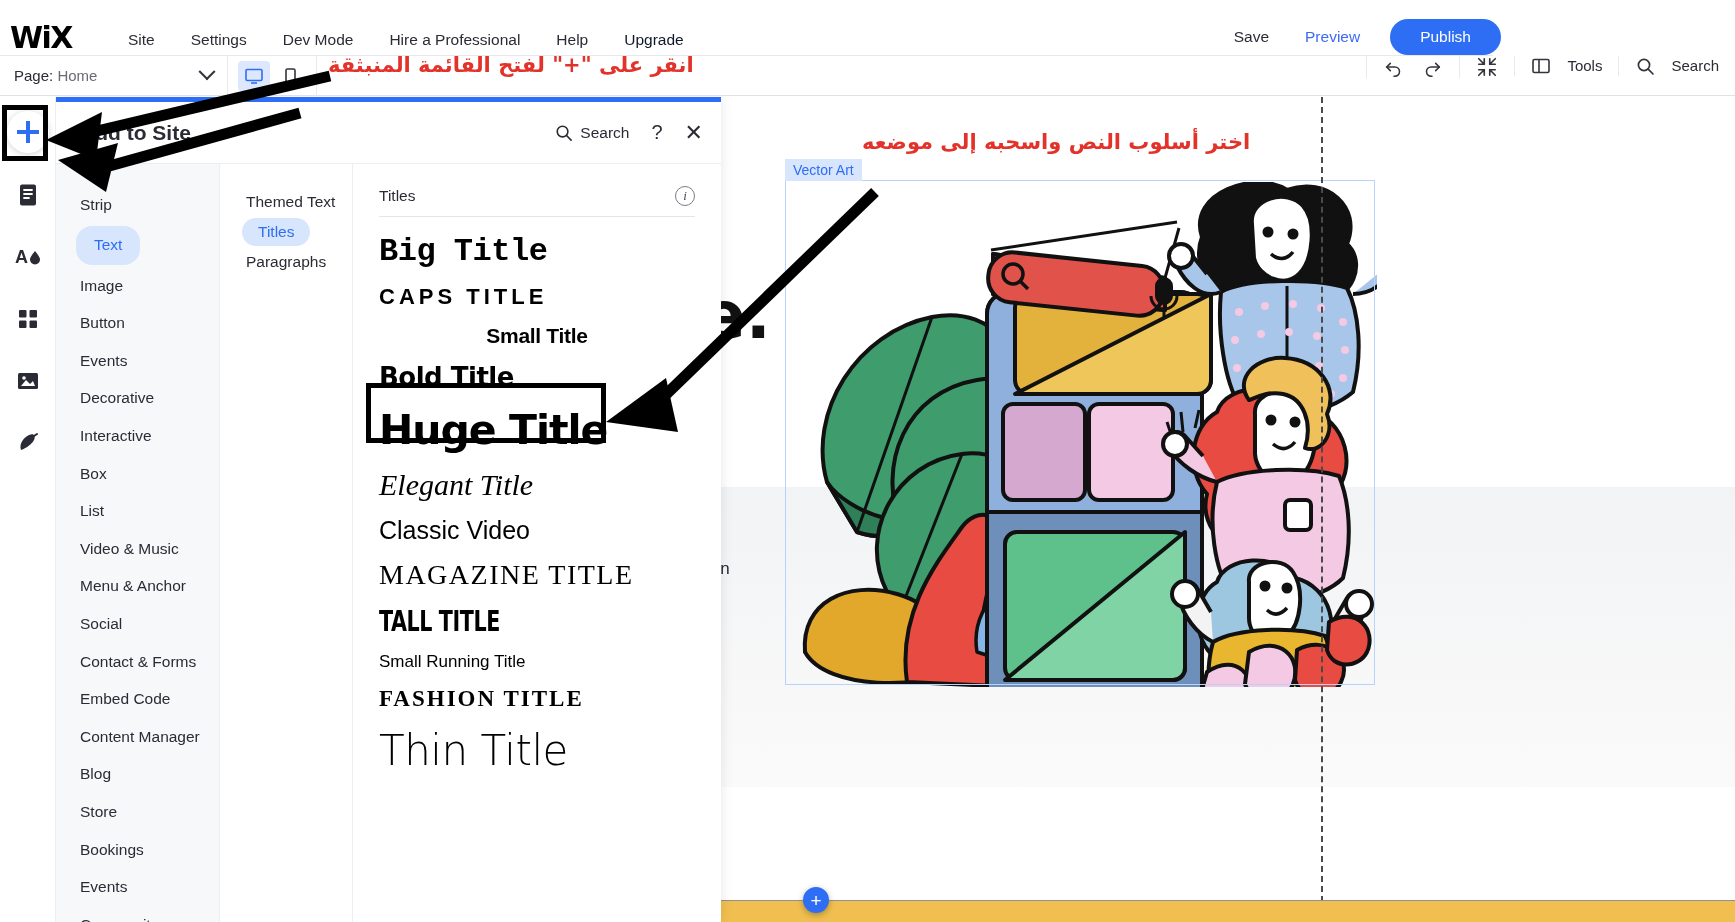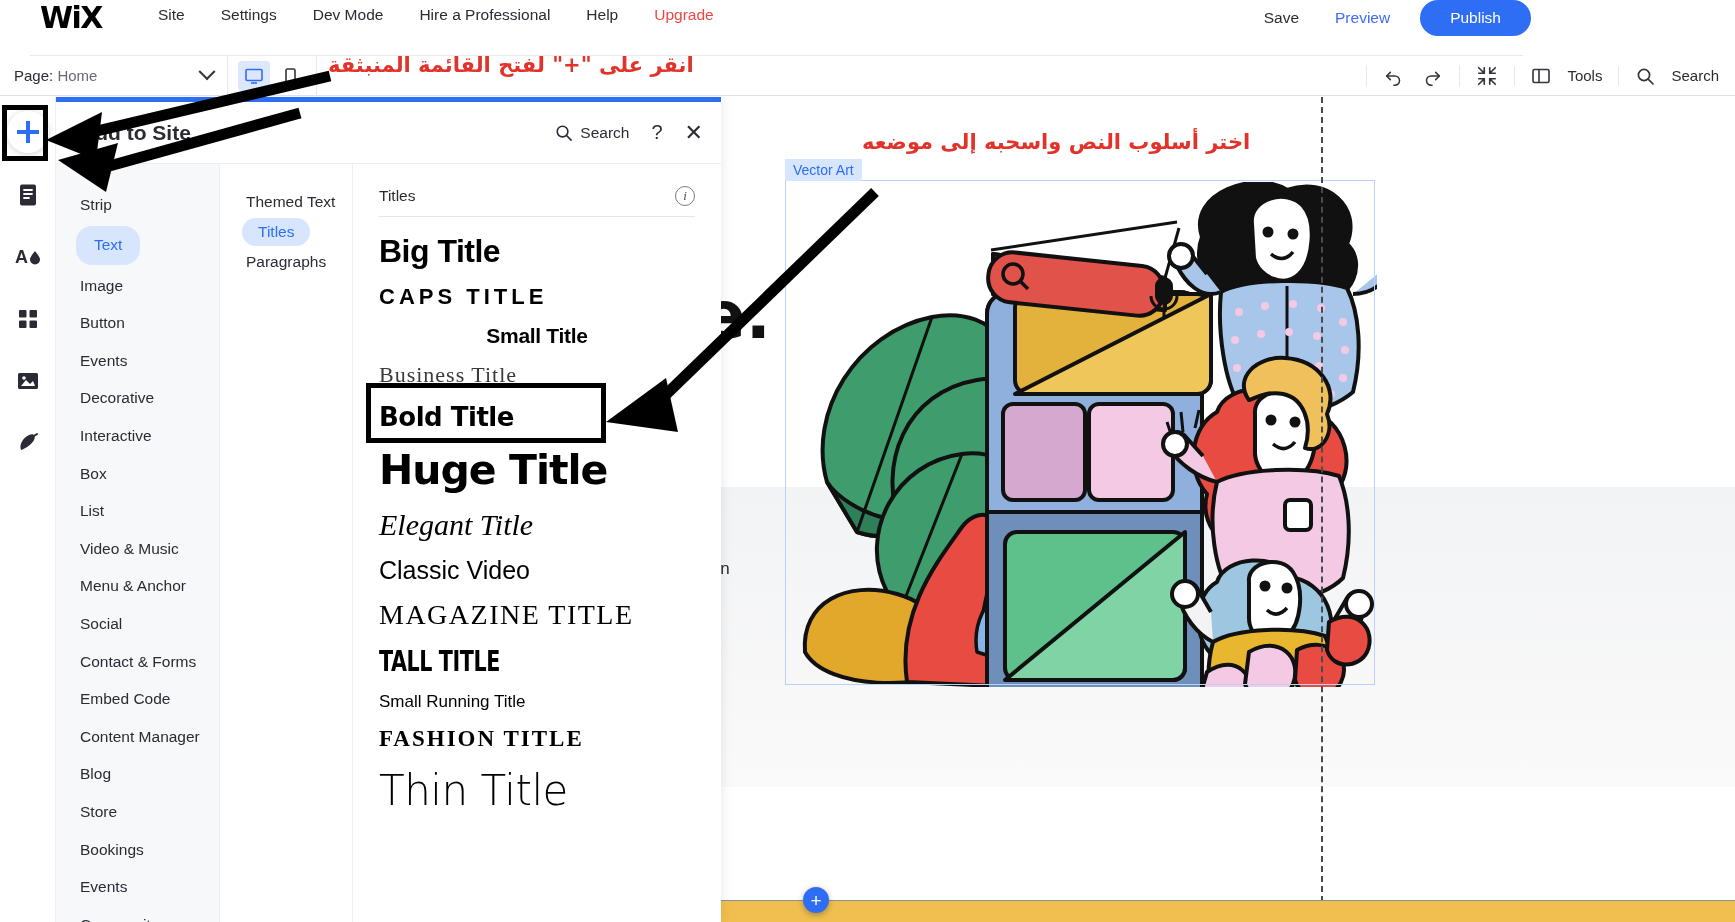--- a/index.html
+++ b/index.html
@@ -7,36 +7,35 @@
     width: 1735px; height: 922px;
     overflow: hidden;
     font-family: "Liberation Sans", sans-serif;
     background: #ffffff;
   }
   #app { position: relative; width: 1735px; height: 922px; background: #fff; }
 
   
   .topbar {
     position: absolute; left: 0; top: 0; width: 1493px; height: 56px;
-    background: #fff; display: flex; align-items: flex-start;
+    background: #fff; display: flex; align-items: flex-end;
     border-bottom: 1px solid #e8e9ed;
     z-index: 40;
-    margin-left: 30px;
   }
   .wix-logo {
     font-family: "DejaVu Sans", sans-serif;
     font-weight: 800; font-size: 30px; letter-spacing: -1.5px;
     color: #000; margin-left: 10px; margin-right: 38px;
   }
   .topmenu { display: flex; align-items: center; gap: 0px; }
   .topmenu-item {
     font-size: 15.5px; color: #2b2b35; padding: 6px 18px; cursor: pointer;
     white-space: nowrap;
   }
-  .topmenu-item.upgrade { color: #ef4444; }
+  .topmenu-item.upgrade { color: #0f172a; }
   .topbar-right {
     margin-left: auto; display: flex; align-items: center; gap: 0px;
     padding-right: 14px;
   }
   .topbar-right .link {
     font-size: 15.5px; color: #2b2b35; padding: 6px 18px; cursor: pointer;
   }
   .topbar-right .link.preview { color: #3d6bf5; }
   .publish-btn {
     background: #2d6ef5; color: #fff; border: none; border-radius: 20px;
@@ -60,21 +59,21 @@
   .page-selector .lbl { font-size: 15px; color: #2b2b35; }
   .page-selector .lbl b { font-weight: 400; }
   .page-selector .val { color: #6a6a75; }
   .chev { width: 12px; height: 12px; border-right: 2px solid #33343c;
           border-bottom: 2px solid #33343c; transform: rotate(45deg) translate(-3px,-3px); }
   .device-toggles { display: flex; align-items: center; gap: 4px; padding: 0 10px;
                     border-right: 1px solid #e8e9ed; height: 40px; }
   .dev-btn { width: 32px; height: 30px; display: flex; align-items: center;
              justify-content: center; border-radius: 4px; cursor: pointer; }
   .dev-btn.active { background: #dde7fd; }
-  .toolbar2-right { margin-left: auto; display: flex; align-items: center; height: 40px; }
+  .toolbar2-right { margin-left: auto; display: flex; align-items: flex-start; height: 40px; }
   .tb-group { display: flex; align-items: center; padding: 0 16px; gap: 16px;
               border-left: 1px solid #e8e9ed; cursor: pointer; }
   .tb-group .tb-lbl { font-size: 15px; color: #2b2b35; }
   .icon-btn { cursor: pointer; display: flex; align-items: center; }
 
   
   .rail {
     position: absolute; left: 0; top: 97px; width: 56px; height: 825px;
     background: #fff; display: flex; flex-direction: column;
     align-items: center; padding-top: 14px; gap: 22px;
@@ -146,21 +145,21 @@
                overflow: hidden; position: relative; }
   .items-head { display: flex; align-items: center; padding-bottom: 10px;
                 border-bottom: 1px solid #e4e6ea; margin-bottom: 8px; }
   .items-head .t { font-size: 15.5px; color: #2b2b35; }
   .info-i { margin-left: auto; width: 20px; height: 20px; border-radius: 50%;
             border: 1.4px solid #7a7b86; color: #4a4b55; font-size: 13px;
             display: flex; align-items: center; justify-content: center;
             font-family: "Liberation Serif", serif; font-style: italic; cursor: pointer; }
   .title-row { padding: 8px 0 6px 0; cursor: pointer; color: #000; }
 
-  .ts-big      { font-size: 32px; font-weight: 700; letter-spacing: -0.5px; font-family:Liberation Sans, sans-serif;}
+  .ts-big      { font-size: 32px; font-weight: 700; letter-spacing: -0.5px; font-family:Liberation Mono, monospace;}
   .ts-caps     { font-size: 22px; font-weight: 600; letter-spacing: 4px; }
   .ts-small    { font-size: 21px; font-weight: 700; letter-spacing: -0.3px; font-family:Liberation Sans, sans-serif;text-align:center;}
   .ts-business { font-size: 22px; font-weight: 400; font-family: "Liberation Serif", serif; letter-spacing: 1px; color:#3a3a3a;}
   .ts-huge     { font-size: 41px; font-weight: 700; letter-spacing: -1px; font-family:"DejaVu Sans",sans-serif;}
   .ts-bold     { font-size: 26px; font-weight: 700; letter-spacing: -0.5px; font-family:"DejaVu Sans",sans-serif;}
   .ts-elegant  { font-size: 30px; font-family: "Liberation Serif", serif; font-style: italic; font-weight: 500; }
   .ts-classic  { font-size: 25px; font-weight: 400; }
   .ts-magazine { font-size: 28px; font-family: "Liberation Serif", serif; letter-spacing: 1.5px; }
   .ts-tall     { font-size: 28px; font-weight: 800; letter-spacing: -0.5px; font-family:"DejaVu Sans Condensed","DejaVu Sans",sans-serif; transform: scaleX(0.82); transform-origin: left; }
   .ts-running  { font-size: 17px; font-weight: 400; }
@@ -600,21 +599,20 @@
       </div>
 
       <div class="items-col">
         <div class="items-head">
           <div class="t">Titles</div>
           <div class="info-i">i</div>
         </div>
         <div class="title-row ts-big">Big Title</div>
         <div class="title-row ts-caps">CAPS TITLE</div>
         <div class="title-row ts-small">Small Title</div>
-        <div class="title-row ts-business">Business Title</div>
         <div class="title-row ts-bold">Bold Title</div>
         <div class="title-row ts-huge">Huge Title</div>
         <div class="title-row ts-elegant">Elegant Title</div>
         <div class="title-row ts-classic">Classic Video</div>
         <div class="title-row ts-magazine">MAGAZINE TITLE</div>
         <div class="title-row ts-tall">TALL TITLE</div>
         <div class="title-row ts-running">Small Running Title</div>
         <div class="title-row ts-fashion">FASHION TITLE</div>
         <div class="title-row ts-thin">Thin Title</div>
       </div>

